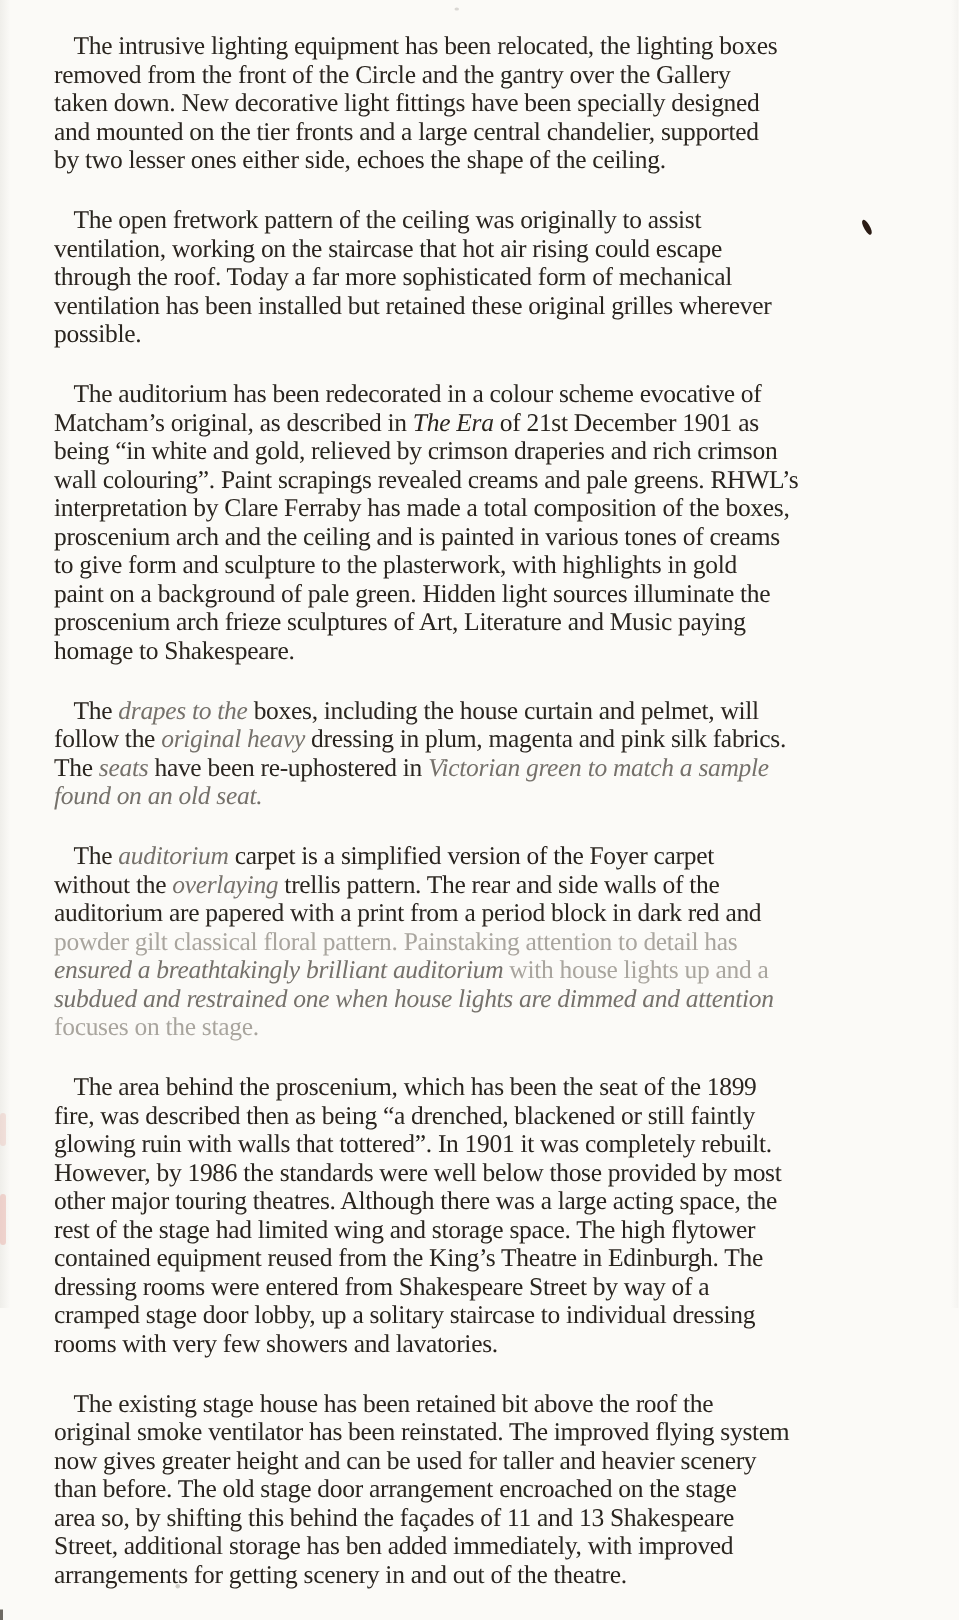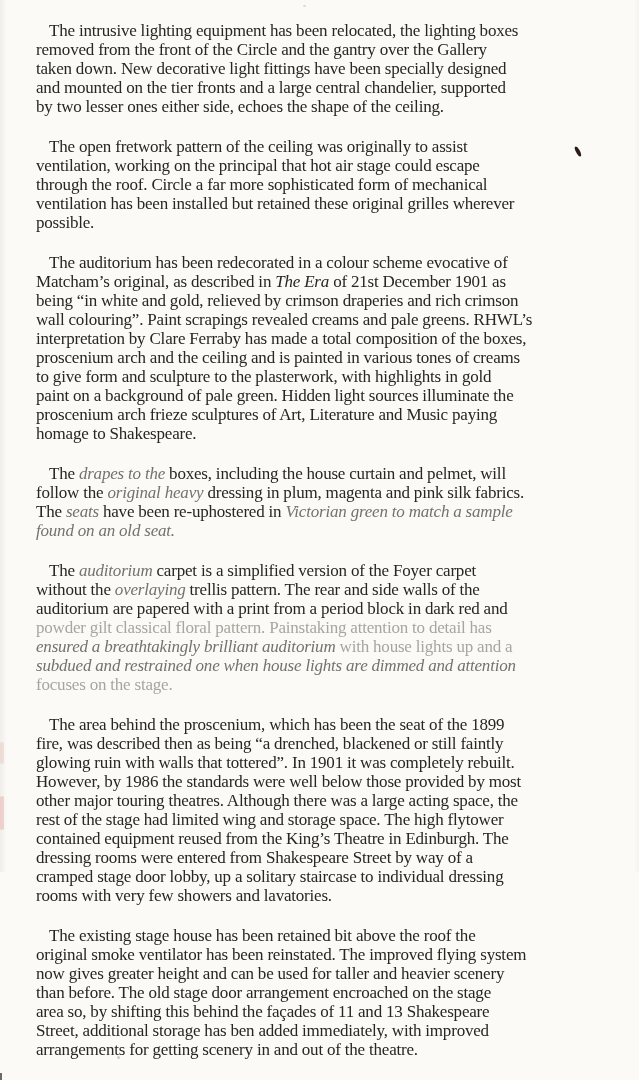--- a/index.html
+++ b/index.html
@@ -79,21 +79,21 @@
     background: #4b463f;
     opacity: 0.8;
   }
 </style>
 </head>
 <body>
 
 <div class="page">
   <div>
       <p class="para"><span>The intrusive lighting equipment has been relocated, the lighting boxes</span><br><span>removed from the front of the Circle and the gantry over the Gallery</span><br><span>taken down. New decorative light fittings have been specially designed</span><br><span>and mounted on the tier fronts and a large central chandelier, supported</span><br><span>by two lesser ones either side, echoes the shape of the ceiling.</span></p>
-      <p class="para"><span>The open fretwork pattern of the ceiling was originally to assist</span><br><span>ventilation, working on the principal that hot air stage could escape</span><br><span>through the roof. Circle a far more sophisticated form of mechanical</span><br><span>ventilation has been installed but retained these original grilles wherever</span><br><span>possible.</span></p>
+      <p class="para"><span>The open fretwork pattern of the ceiling was originally to assist</span><br><span>ventilation, working on the staircase that hot air rising could escape</span><br><span>through the roof. Today a far more sophisticated form of mechanical</span><br><span>ventilation has been installed but retained these original grilles wherever</span><br><span>possible.</span></p>
       <p class="para"><span>The auditorium has been redecorated in a colour scheme evocative of</span><br><span>Matcham’s original, as described in </span><span class="italic">The Era</span><span> of 21st December 1901 as</span><br><span>being “in white and gold, relieved by crimson draperies and rich crimson</span><br><span>wall colouring”. Paint scrapings revealed creams and pale greens. RHWL’s</span><br><span>interpretation by Clare Ferraby has made a total composition of the boxes,</span><br><span>proscenium arch and the ceiling and is painted in various tones of creams</span><br><span>to give form and sculpture to the plasterwork, with highlights in gold</span><br><span>paint on a background of pale green. Hidden light sources illuminate the</span><br><span>proscenium arch frieze sculptures of Art, Literature and Music paying</span><br><span>homage to Shakespeare.</span></p>
       <p class="para"><span>The </span><span class="mid">drapes to the </span><span>boxes, including the house curtain and pelmet, will</span><br><span>follow the </span><span class="mid">original heavy </span><span>dressing in plum, magenta and pink silk fabrics.</span><br><span>The </span><span class="mid">seats </span><span>have been re-uphostered in </span><span class="mid">Victorian </span><span class="mid">green to match a sample</span><br><span class="mid">found on an old seat.</span></p>
       <p class="para"><span>The </span><span class="mid">auditorium </span><span>carpet is a simplified version of the Foyer carpet</span><br><span>without the </span><span class="mid">overlaying </span><span>trellis pattern. The rear and side walls of the</span><br><span>auditorium are papered with a print from a period block in dark red and</span><br><span class="faded">powder gilt classical floral pattern. Painstaking attention to detail has</span><br><span class="mid">ensured a breathtakingly brilliant auditorium </span><span class="faded">with house lights up and a</span><br><span class="mid">subdued and restrained one when house lights are dimmed and attention</span><br><span class="faded">focuses on the stage.</span></p>
       <p class="para"><span>The area behind the proscenium, which has been the seat of the 1899</span><br><span>fire, was described then as being “a drenched, blackened or still faintly</span><br><span>glowing ruin with walls that tottered”. In 1901 it was completely rebuilt.</span><br><span>However, by 1986 the standards were well below those provided by most</span><br><span>other major touring theatres. Although there was a large acting space, the</span><br><span>rest of the stage had limited wing and storage space. The high flytower</span><br><span>contained equipment reused from the King’s Theatre in Edinburgh. The</span><br><span>dressing rooms were entered from Shakespeare Street by way of a</span><br><span>cramped stage door lobby, up a solitary staircase to individual dressing</span><br><span>rooms with very few showers and lavatories.</span></p>
       <p class="para"><span>The existing stage house has been retained bit above the roof the</span><br><span>original smoke ventilator has been reinstated. The improved flying system</span><br><span>now gives greater height and can be used for taller and heavier scenery</span><br><span>than before. The old stage door arrangement encroached on the stage</span><br><span>area so, by shifting this behind the façades of 11 and 13 Shakespeare</span><br><span>Street, additional storage has ben added immediately, with improved</span><br><span>arrangements for getting scenery in and out of the theatre.</span></p>
     </div>
   <span class="ink-mark"></span>
   <span class="edge-smudge smudge-1"></span>
   <span class="edge-smudge smudge-2"></span>
   <span class="speck speck-a"></span>

